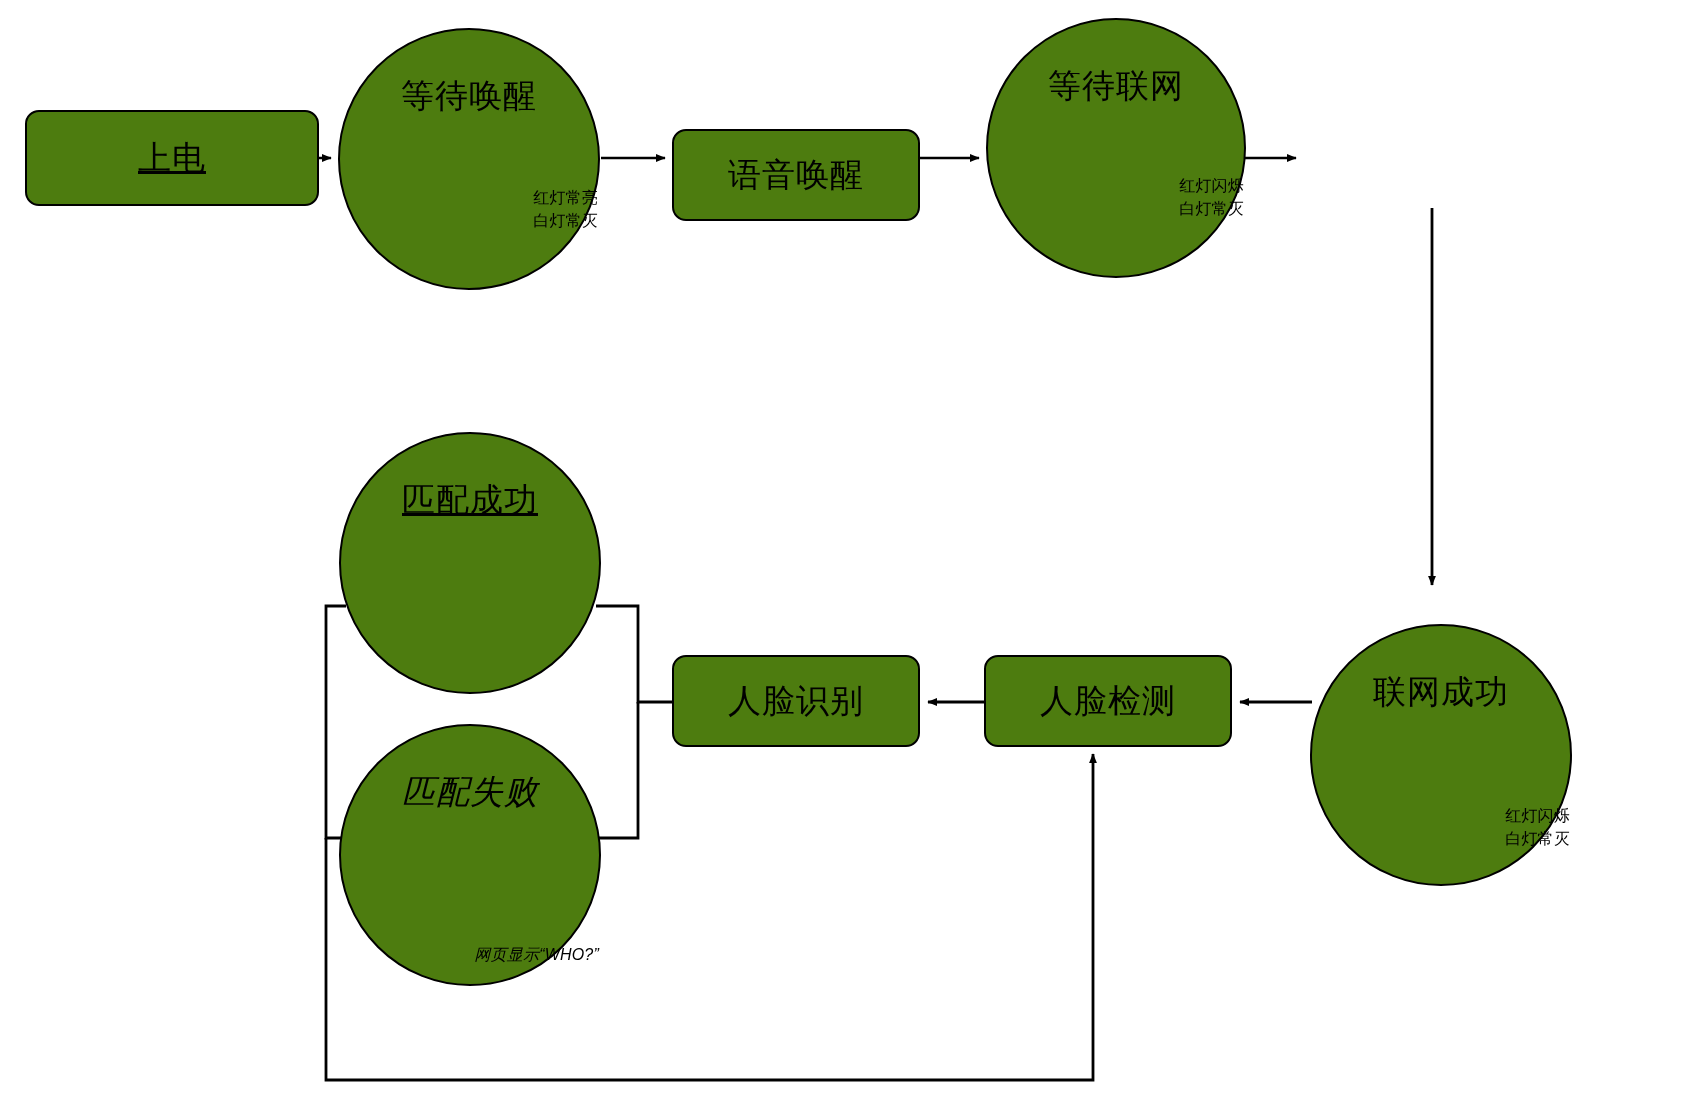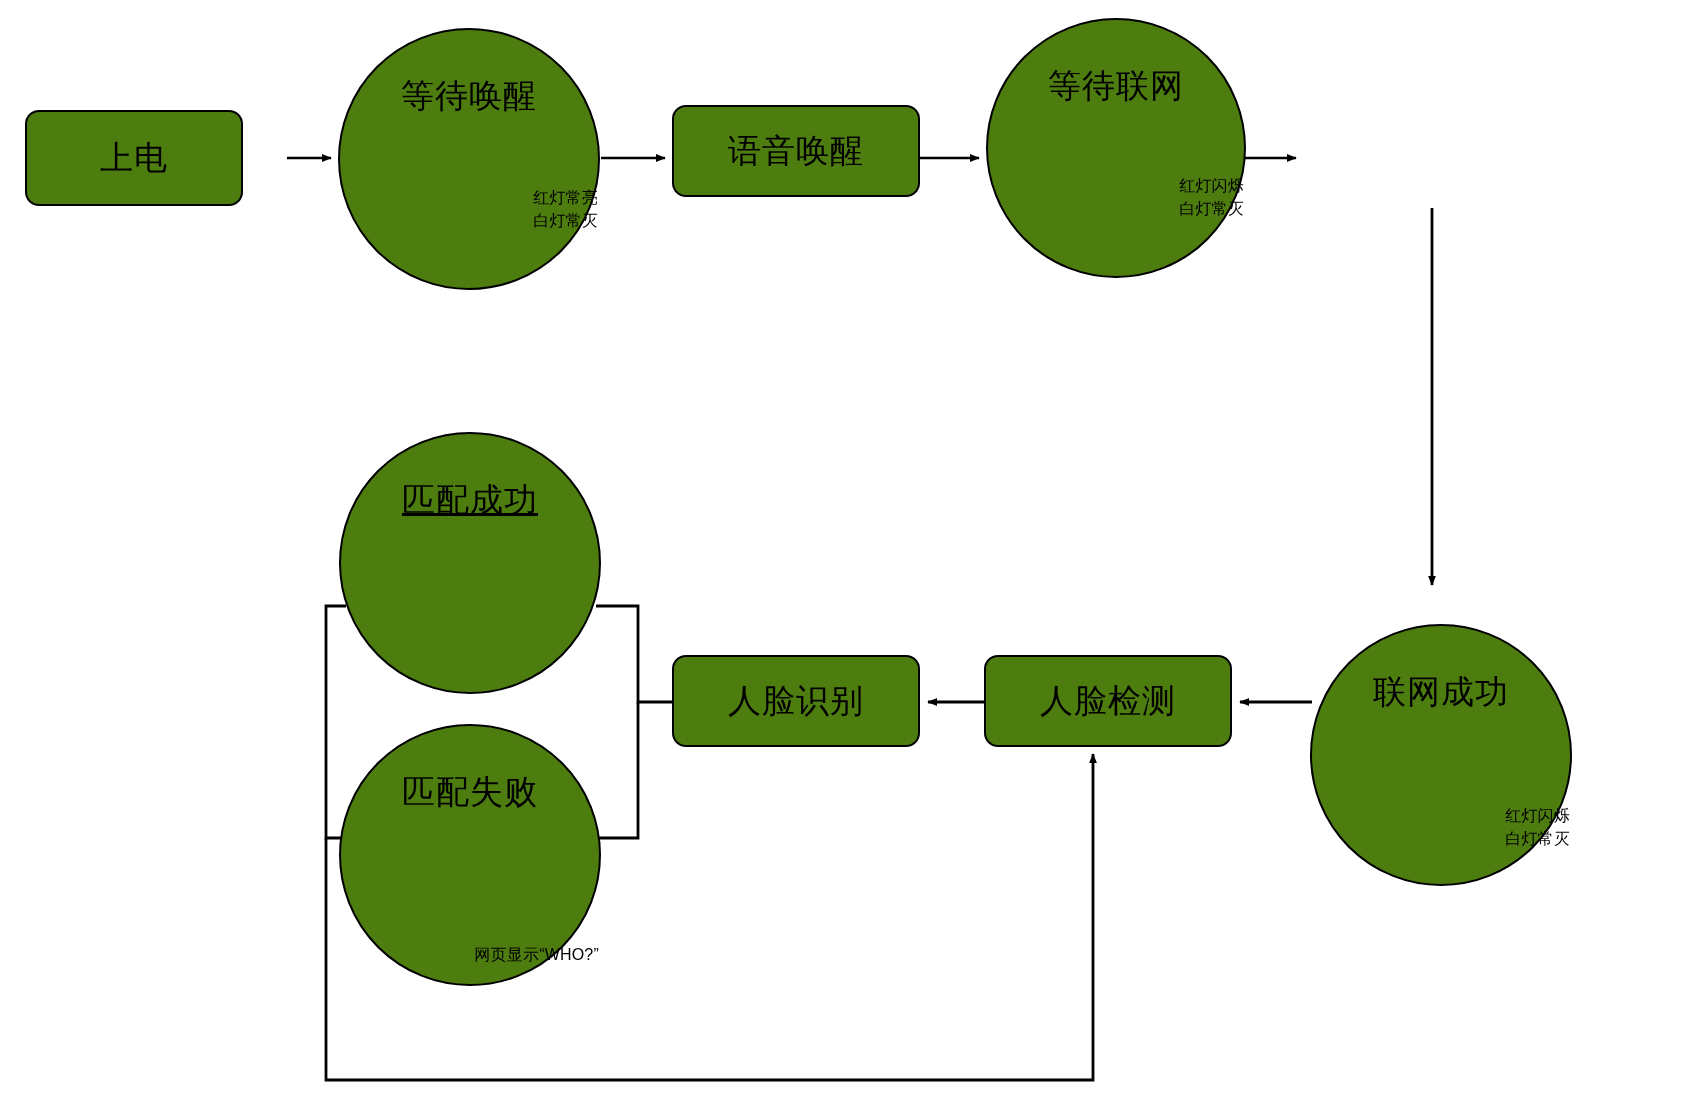--- a/index.html
+++ b/index.html
@@ -103,31 +103,31 @@
 
     <path d="M984,702 L928,702" stroke="#000000" stroke-width="2.8" fill="none" marker-end="url(#arrowhead)"></path>
 
     <path d="M672,702 L638,702 L638,606 L596,606" stroke="#000000" stroke-width="2.8" fill="none"></path>
     <path d="M638,702 L638,838 L596,838" stroke="#000000" stroke-width="2.8" fill="none"></path>
 
     <path d="M346,606 L326,606 L326,838 L346,838" stroke="#000000" stroke-width="2.8" fill="none"></path>
     <path d="M326,838 L326,1080 L1093,1080 L1093,754" stroke="#000000" stroke-width="2.8" fill="none" marker-end="url(#arrowhead)"></path>
   </svg>
 
-  <div class="node box" style="left:25px; top:110px; width:218px; height:96px;">
+  <div class="node box" style="left:25px; top:110px; width:294px; height:96px;text-decoration:underline;">
     <div class="node-title">上电</div>
   </div>
 
   <div class="node circle sub-tight" style="left:338px; top:28px; width:262px; height:262px;">
     <div class="node-title">等待唤醒</div>
     <div class="node-sub">红灯常亮
 白灯常灭</div>
   </div>
 
-  <div class="node box" style="left:672px; top:105px; width:248px; height:92px;">
+  <div class="node box" style="left:672px; top:129px; width:248px; height:92px;">
     <div class="node-title">语音唤醒</div>
   </div>
 
   <div class="node circle sub-tight" style="left:986px; top:18px; width:260px; height:260px;">
     <div class="node-title">等待联网</div>
     <div class="node-sub">红灯闪烁
 白灯常灭</div>
   </div>
 
 
@@ -142,18 +142,18 @@
   </div>
 
   <div class="node box" style="left:984px; top:655px; width:248px; height:92px;">
     <div class="node-title">人脸检测</div>
   </div>
 
   <div class="node circle sub-low" style="left:339px; top:432px; width:262px; height:262px;text-decoration:underline;">
     <div class="node-title">匹配成功</div>
   </div>
 
-  <div class="node circle sub-vlow" style="left:339px; top:724px; width:262px; height:262px;">
+  <div class="node circle sub-vlow" style="left:339px; top:724px; width:262px; height:262px;font-style:italic;">
     <div class="node-title">匹配失败</div>
     <div class="node-sub">网页显示“WHO?”</div>
   </div>
 
 </div>
 
 </body></html>

